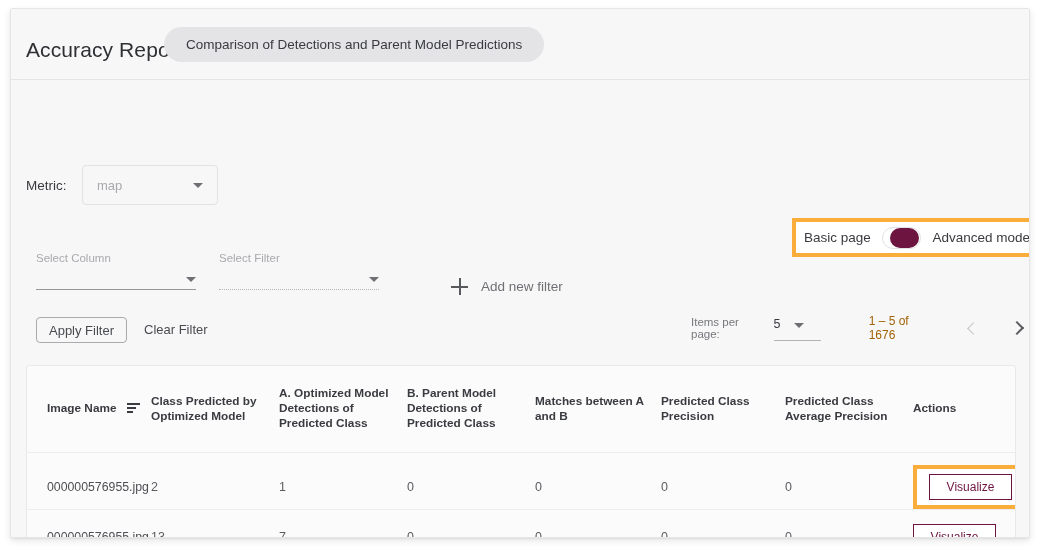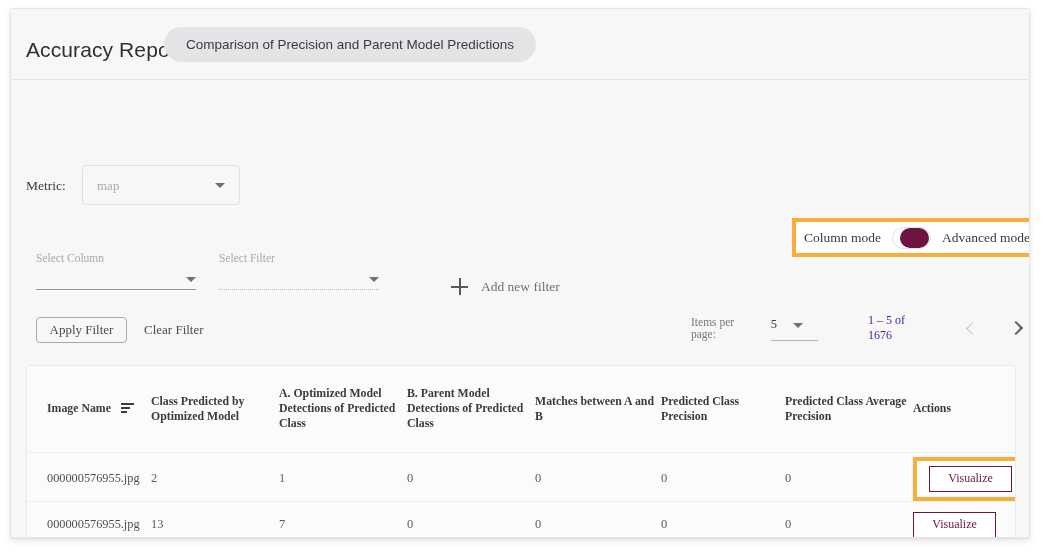--- a/index.html
+++ b/index.html
@@ -50,30 +50,30 @@
     padding: 0 22px;
     display: flex; align-items: center;
     background: #e4e4e6;
     border-radius: 18px;
     font-size: 13.5px;
     color: #3a3b40;
     white-space: nowrap;
   }
 
   
-  .card-body { position: relative; height: 458px; background: #f7f7f8; font-family: Liberation Serif, serif; }
+  .card-body { position: relative; height: 458px; background: #f7f7f8; }
 
   
   .metric-label {
     position: absolute; left: 15px; top: 98px;
     font-size: 13.5px; color: #3a3b40;
   }
   .metric-select {
     position: absolute; left: 71px; top: 85px;
-    width: 158px; height: 40px;
+    width: 136px; height: 40px;
     border: 1px solid #e2e2e4;
     border-radius: 4px;
     background: #f7f7f8;
   }
   .metric-select .value {
     position: absolute; left: 14px; top: 12px;
     font-size: 13px; color: #a9a9ae;
   }
   .caret {
     width: 0; height: 0;
@@ -182,21 +182,21 @@
   }
   .pg-select .pgval {
     position: absolute; left: 0; top: 2px;
     font-size: 12.5px; color: #3a3b40;
   }
   .pg-select .caret { position: absolute; right: 4px; top: 8px; }
   .pg-select .pgline {
     position: absolute; left: 0; bottom: 0; width: 47px; height: 1px;
     background: #b4b4b8;
   }
-  .pg-range { margin-left: 42px; font-size: 12px; color: #4c1d95; }
+  .pg-range { margin-left: 42px; font-size: 12px; color: #a16207; }
   .pg-arrow {
     width: 30px; height: 30px;
     display: flex; align-items: center; justify-content: center;
     background: none; border: none; cursor: pointer;
   }
   .pg-arrow.prev { margin-left: 26px; }
   .chev {
     width: 9px; height: 9px;
     border-style: solid;
     border-width: 0 0 1.8px 1.8px;
@@ -238,21 +238,21 @@
     position: absolute; left: 0; display: block;
     height: 2px; background: #3a3b40;
   }
   .sort-icon i:nth-child(1) { top: 0px; width: 13px; }
   .sort-icon i:nth-child(2) { top: 4px; width: 9px; }
   .sort-icon i:nth-child(3) { top: 8px; width: 6px; }
 
   tbody td {
     font-size: 12.5px;
     color: #5b5c61;
-    padding: 4px 0 0 6px;
+    padding: 12px 0 0 6px;
     height: 43px;
     border-bottom: 1px solid #ededef;
     vertical-align: middle;
   }
   tbody tr:last-child td { border-bottom: none; }
 
   .c-name    { width: 118px; padding-left: 20px !important; }
   .c-cpo     { width: 128px; margin-left: 13px; }
   .c-optdet  { width: 128px; }
   .c-pardet  { width: 128px; }
@@ -282,33 +282,33 @@
   }
 </style>
 </head>
 <body>
 
 <div id="root">
   <div class="card">
 
     <div class="card-header">
       <div class="page-title">Accuracy Report</div>
-      <div class="title-chip">Comparison of Precision and Parent Model Predictions</div>
+      <div class="title-chip">Comparison of Detections and Parent Model Predictions</div>
     </div>
 
     <div class="card-body">
 
       <div class="metric-label">Metric:</div>
       <div class="metric-select">
         <span class="value">map</span>
         <span class="caret"></span>
       </div>
 
       <div class="mode-wrap">
-        <span class="mode-label basic">Column mode</span>
+        <span class="mode-label basic">Basic page</span>
         <div class="switch">
           <span class="knob"></span>
         </div>
         <span class="mode-label advanced">Advanced mode</span>
       </div>
 
       <div class="field" id="sel-column">
         <span class="flabel">Select Column</span>
         <span class="caret"></span>
         <span class="fline solid"></span>

